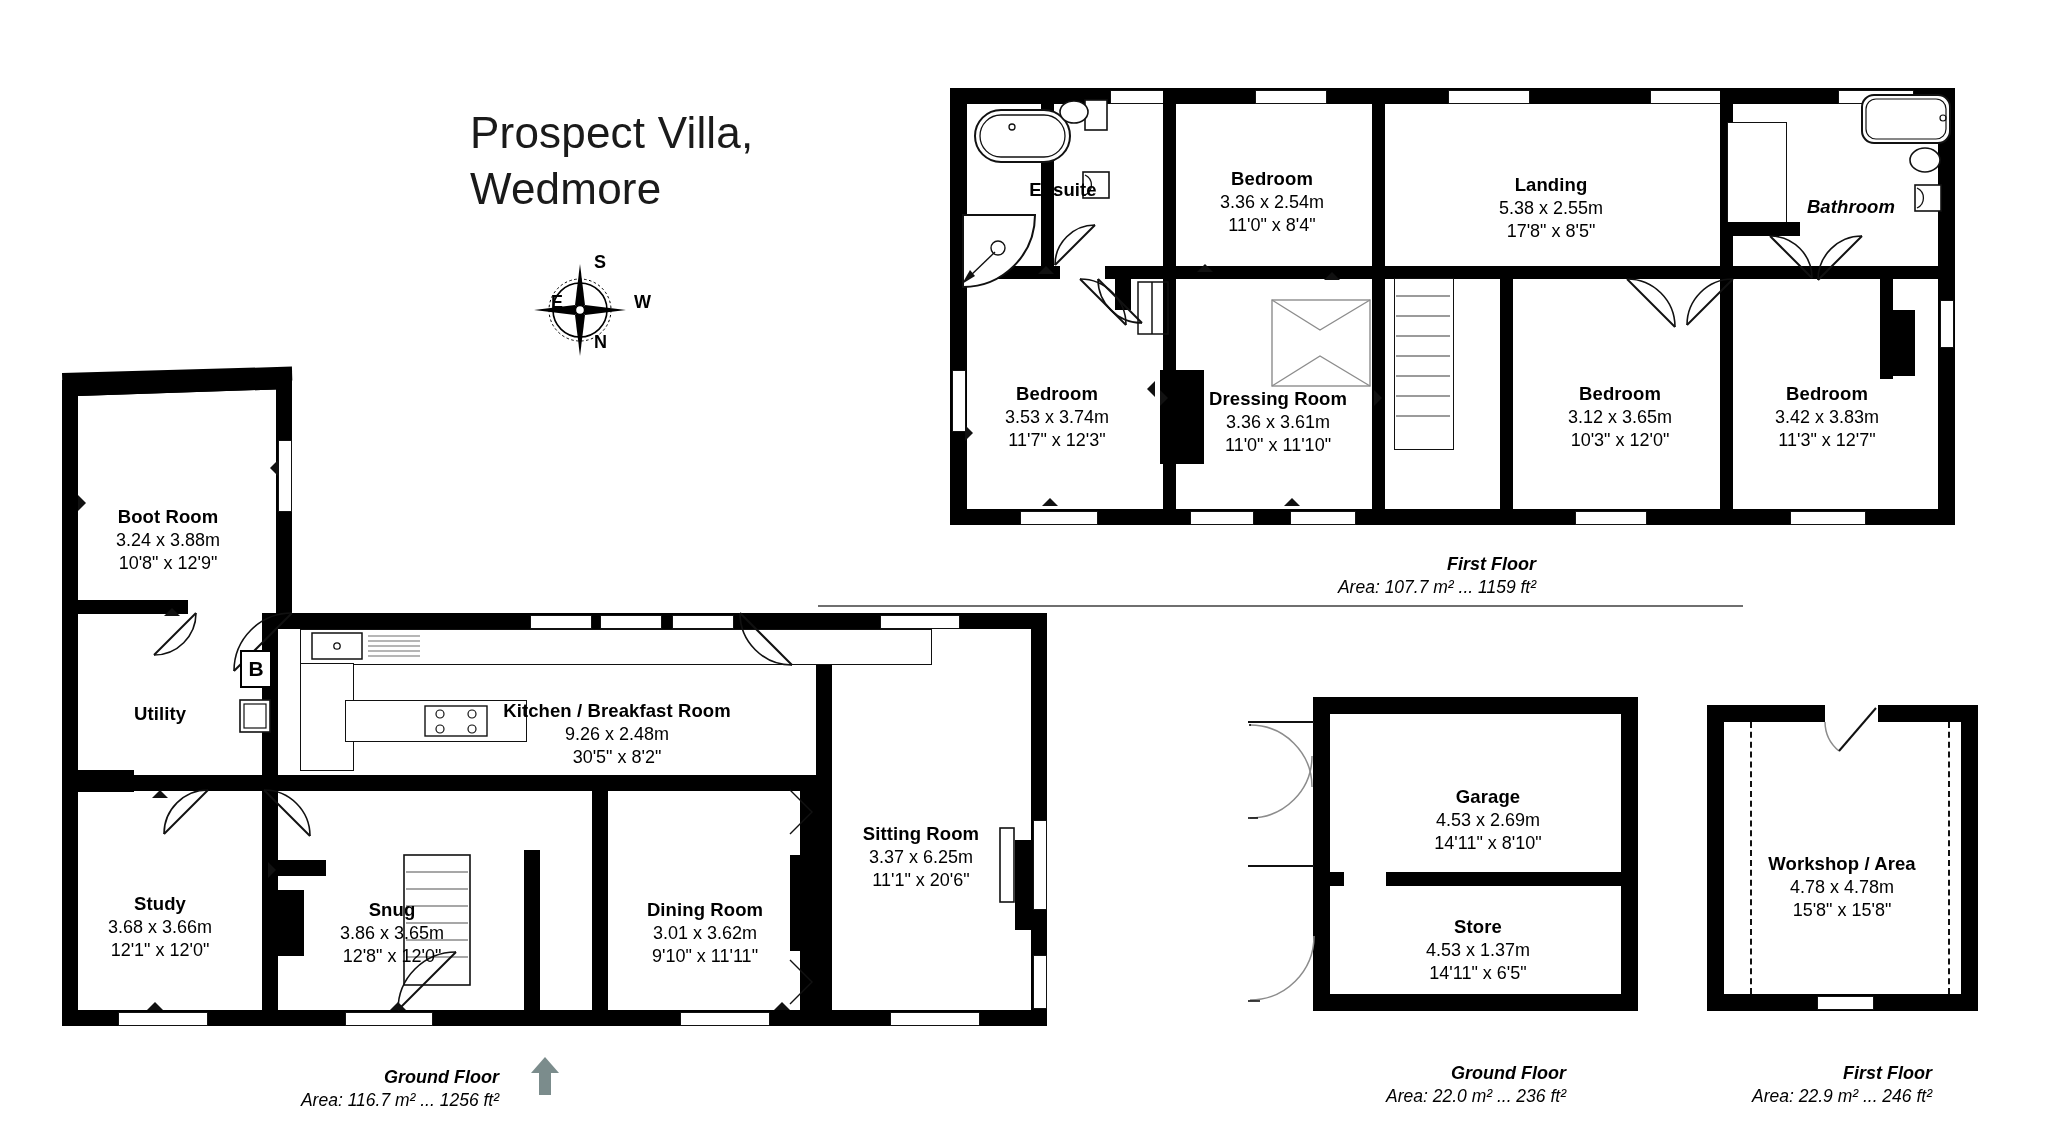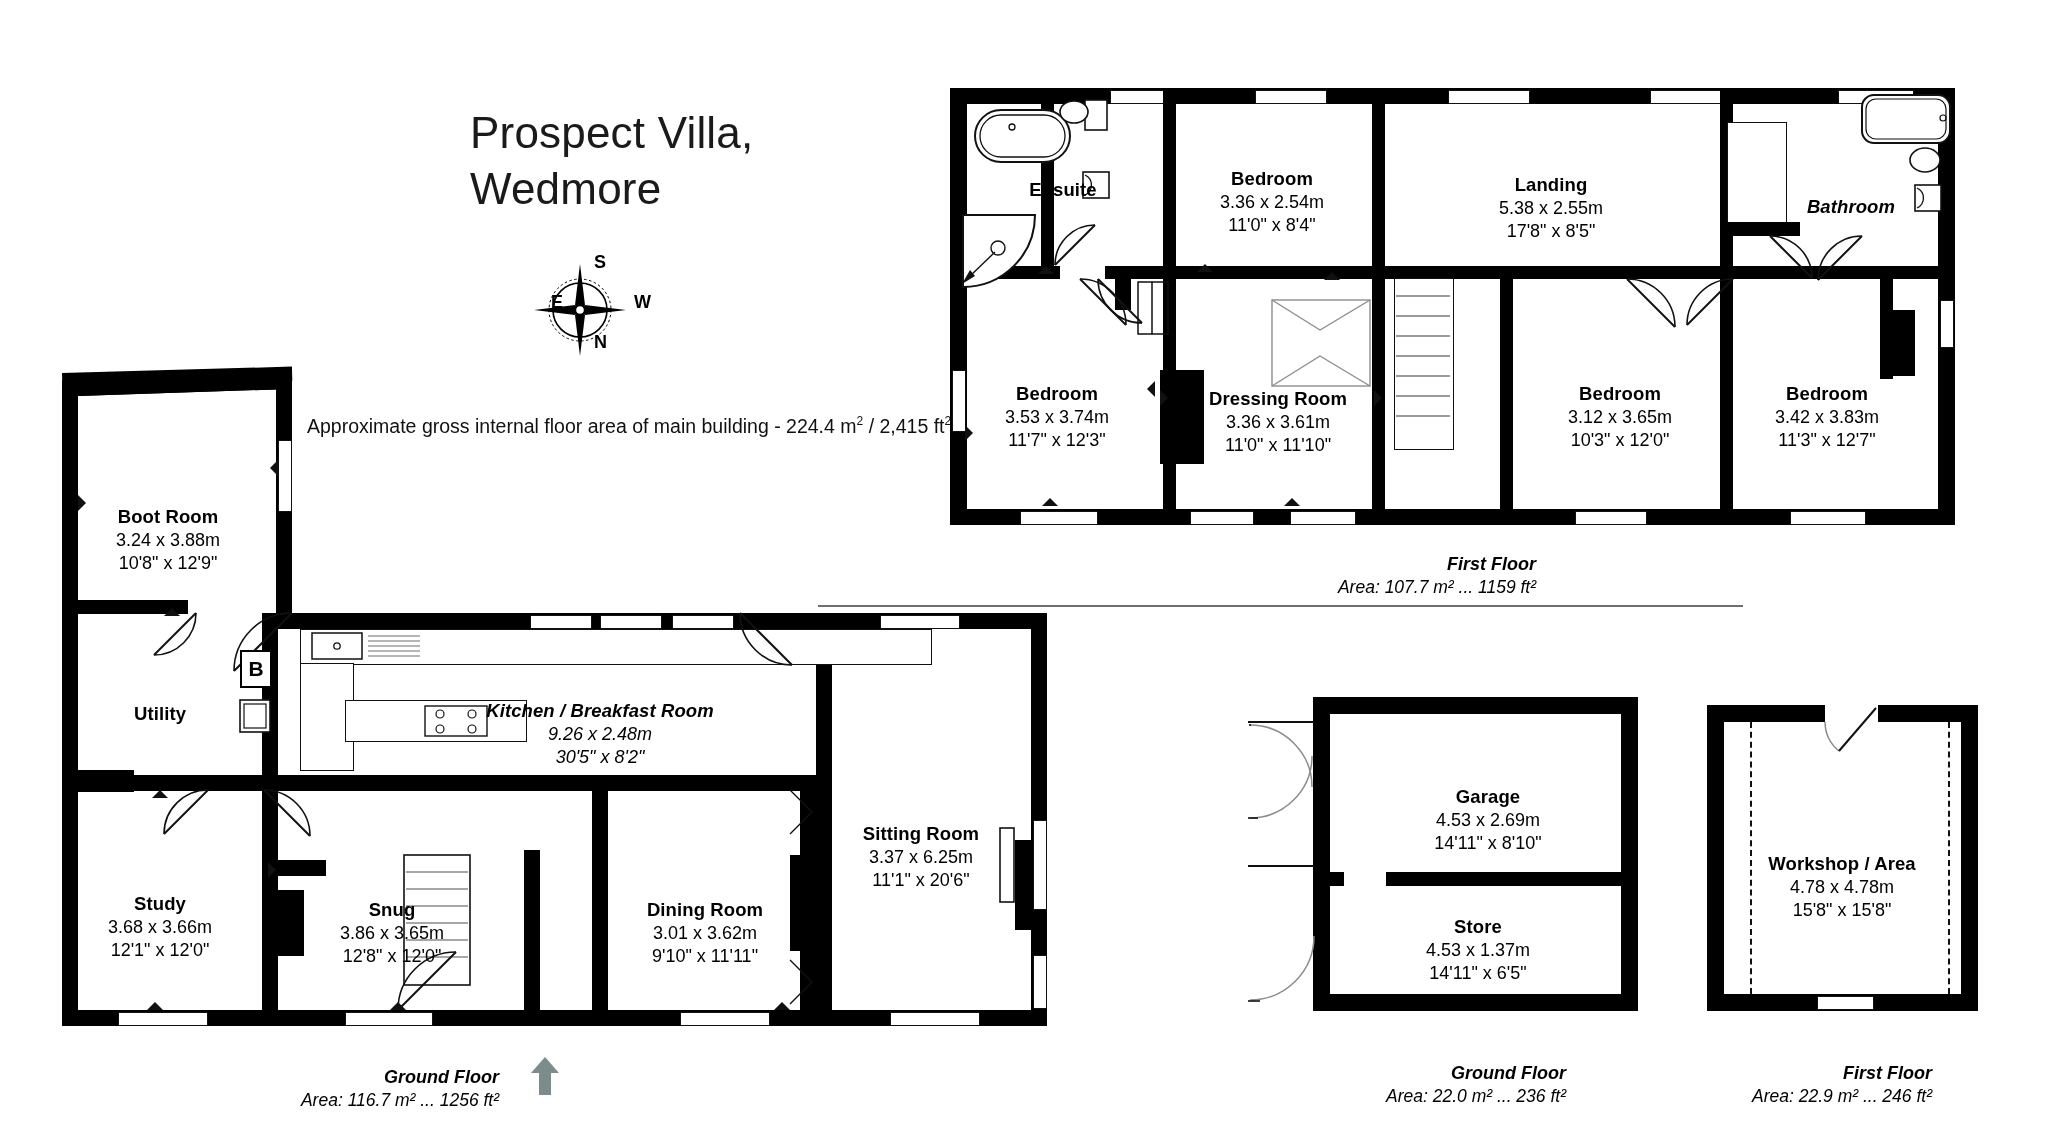--- a/index.html
+++ b/index.html
@@ -58,23 +58,20 @@
       <polygon points="14,60 55,65 60,60 55,55" fill="#000"></polygon>
       <polygon points="106,60 65,65 60,60 65,55" fill="#000"></polygon>
       <circle cx="60" cy="60" r="4.5" fill="#fff" stroke="#000" stroke-width="1.4"></circle>
     </svg>
   </div>
   <div class="cmp-l" style="left:594px;top:252px;">S</div>
   <div class="cmp-l" style="left:594px;top:332px;">N</div>
   <div class="cmp-l" style="left:551px;top:292px;">E</div>
   <div class="cmp-l" style="left:634px;top:292px;">W</div>
 
-  <div class="areanote" style="left:307px;top:414px;">
-    <span>Approximate gross internal floor area of main building  -  224.4 m</span><sup>2</sup><span> /  2,415 ft</span><sup>2</sup>
-  </div>
 
   <div>
 
     <div class="wall" style="left:950px;top:88px;width:1005px;height:16px;"></div>
     <div class="wall" style="left:950px;top:509px;width:1005px;height:16px;"></div>
     <div class="wall" style="left:950px;top:88px;width:17px;height:437px;"></div>
     <div class="wall" style="left:1938px;top:88px;width:17px;height:437px;"></div>
 
     <div class="glines" style="left:1110px;top:90px;width:62px;height:12px;border-width:1.4px;"></div>
     <div class="glines" style="left:1255px;top:90px;width:70px;height:12px;border-width:1.4px;"></div>
@@ -383,21 +380,21 @@
     </div>
 
     <div class="rlabel" style="left:168px;top:505px;">
       <span class="nm">Boot Room</span>
       <span class="dm">3.24 x 3.88m</span>
       <span class="df">10'8" x 12'9"</span>
     </div>
     <div class="rlabel" style="left:160px;top:702px;">
       <span class="nm">Utility</span>
     </div>
-    <div class="rlabel" style="left:600px;top:699px;font-style:italic;">
+    <div class="rlabel" style="left:617px;top:699px;">
       <span class="nm">Kitchen / Breakfast Room</span>
       <span class="dm">9.26 x 2.48m</span>
       <span class="df">30'5" x 8'2"</span>
     </div>
     <div class="rlabel" style="left:921px;top:822px;">
       <span class="nm">Sitting Room</span>
       <span class="dm">3.37 x 6.25m</span>
       <span class="df">11'1" x 20'6"</span>
     </div>
     <div class="rlabel" style="left:160px;top:892px;">

